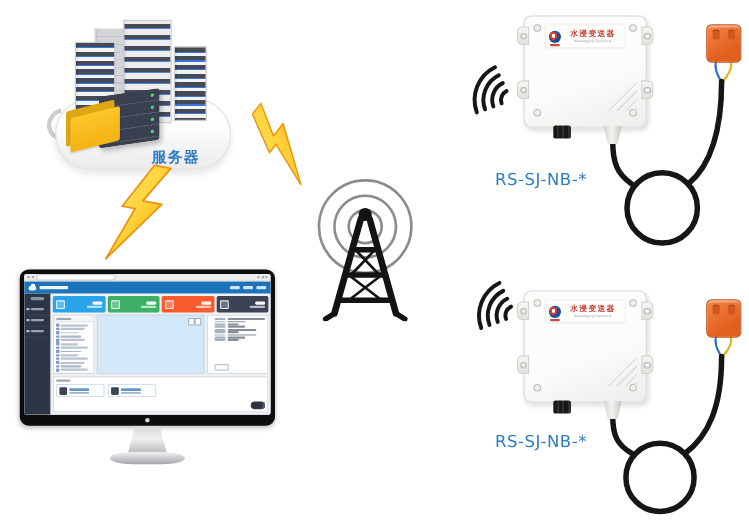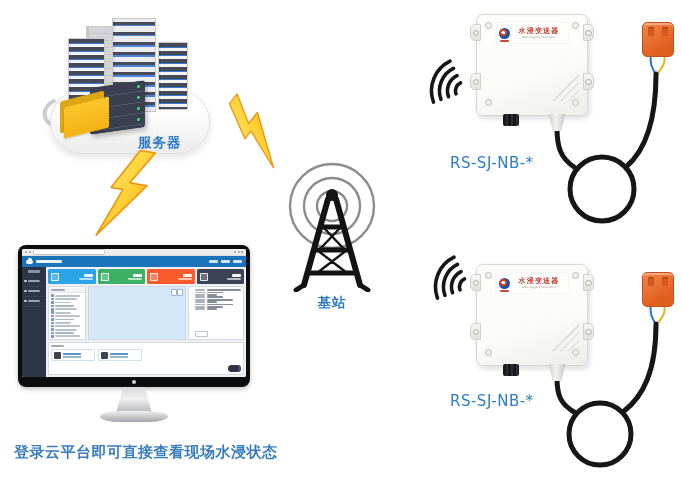--- a/index.html
+++ b/index.html
@@ -185,21 +185,20 @@
       <g stroke="#131313" stroke-linecap="round" fill="none">
         <path d="M45,39 L21,125" stroke-width="6"></path>
         <path d="M53,39 L77,125" stroke-width="6"></path>
         <path d="M38,67 L60,67" stroke-width="5"></path>
         <path d="M32,90 L66,90" stroke-width="5"></path>
         <path d="M26,113 L72,113" stroke-width="5"></path>
         <path d="M40,67 L62,90 M58,67 L36,90 M34,90 L64,113 M64,90 L34,113" stroke-width="2.4"></path>
         <path d="M21,125 L13,130 M77,125 L85,130" stroke-width="5"></path>
       </g>
     </svg>
-    <div class="station-label">基站</div>
   </div>
 
   <div class="abs monitor-group">
     <div class="bezel">
       <div class="screen">
         <div class="browser-bar">
           <span class="nav-dot"></span>
           <span class="nav-dot"></span>
           <span class="url-field"></span>
           <span class="browser-right">
@@ -305,21 +304,20 @@
             </div>
           </div>
         </div>
       </div>
       <div class="apple-logo"></div>
     </div>
     <div class="stand-neck"></div>
     <div class="stand-base"></div>
   </div>
 
-  <div class="abs caption">登录云平台即可直接查看现场水浸状态</div>
 
   <div class="abs sensor-group sensor-top">
     <svg class="waves" width="46" height="62" viewBox="0 0 46 62">
       <g fill="none" stroke="#161616" stroke-width="3.6" stroke-linecap="round">
         <path d="M37.3,37.0 A9,9 0 0 1 37.3,25.0"></path>
         <path d="M31.4,42.4 A17,17 0 0 1 31.4,19.6"></path>
         <path d="M25.4,47.7 A25,25 0 0 1 25.4,14.3"></path>
         <path d="M19.5,53.1 A33,33 0 0 1 19.5,8.9"></path>
       </g>
     </svg>

